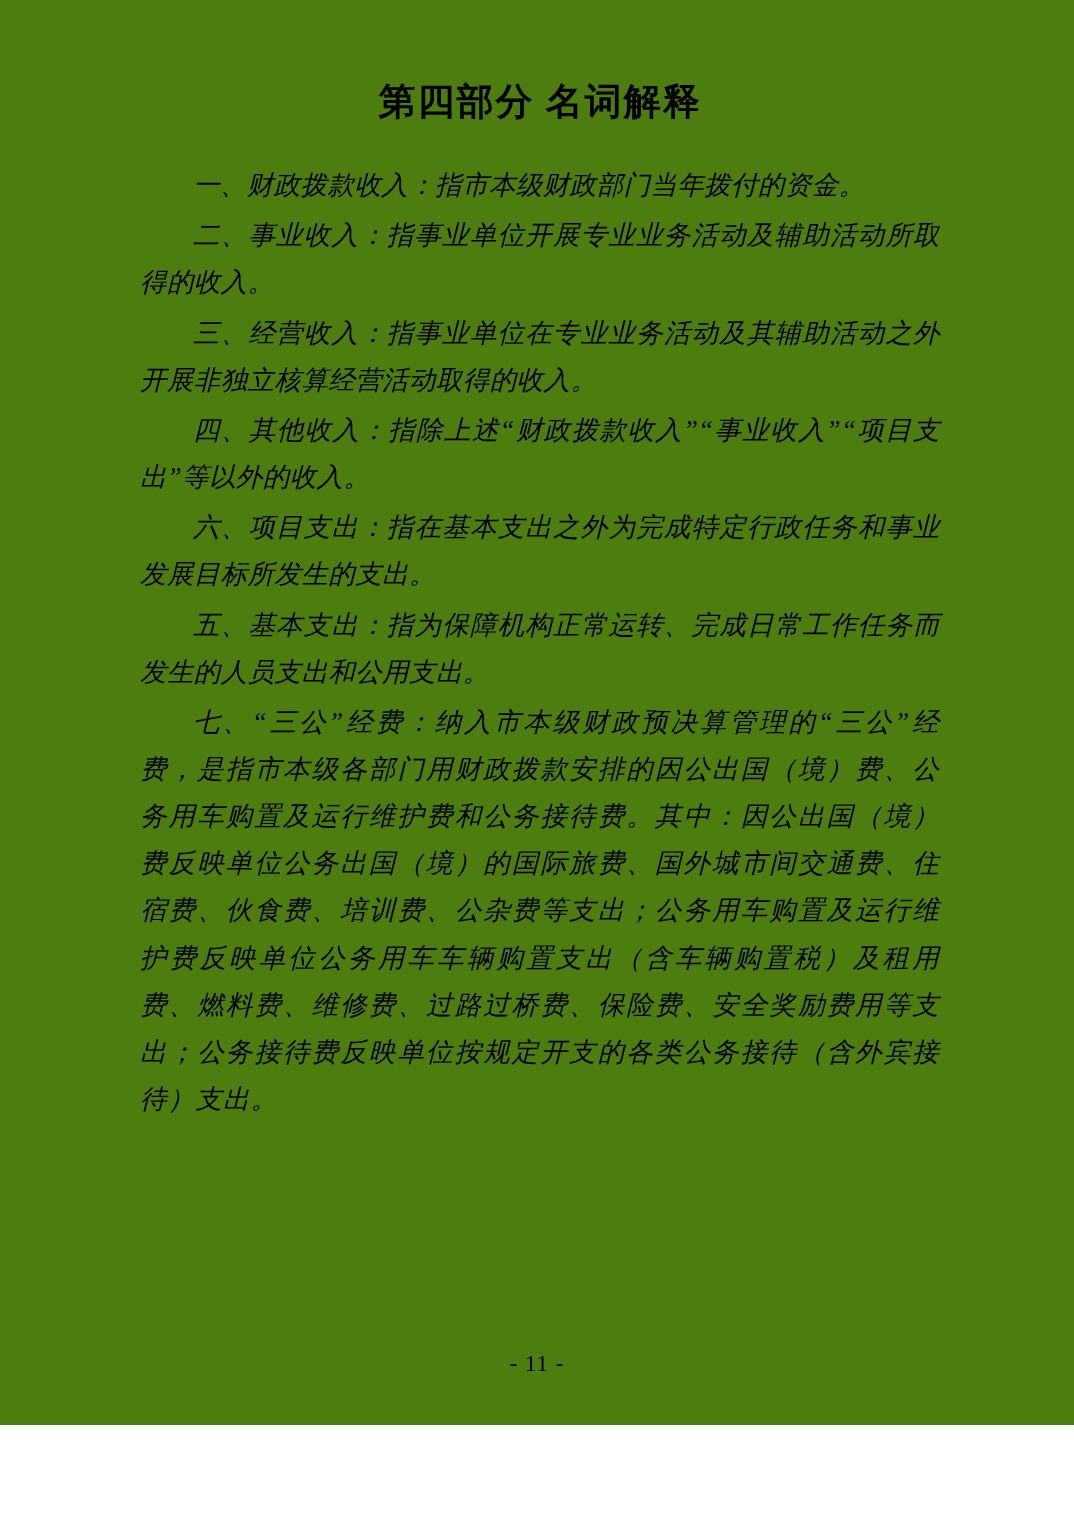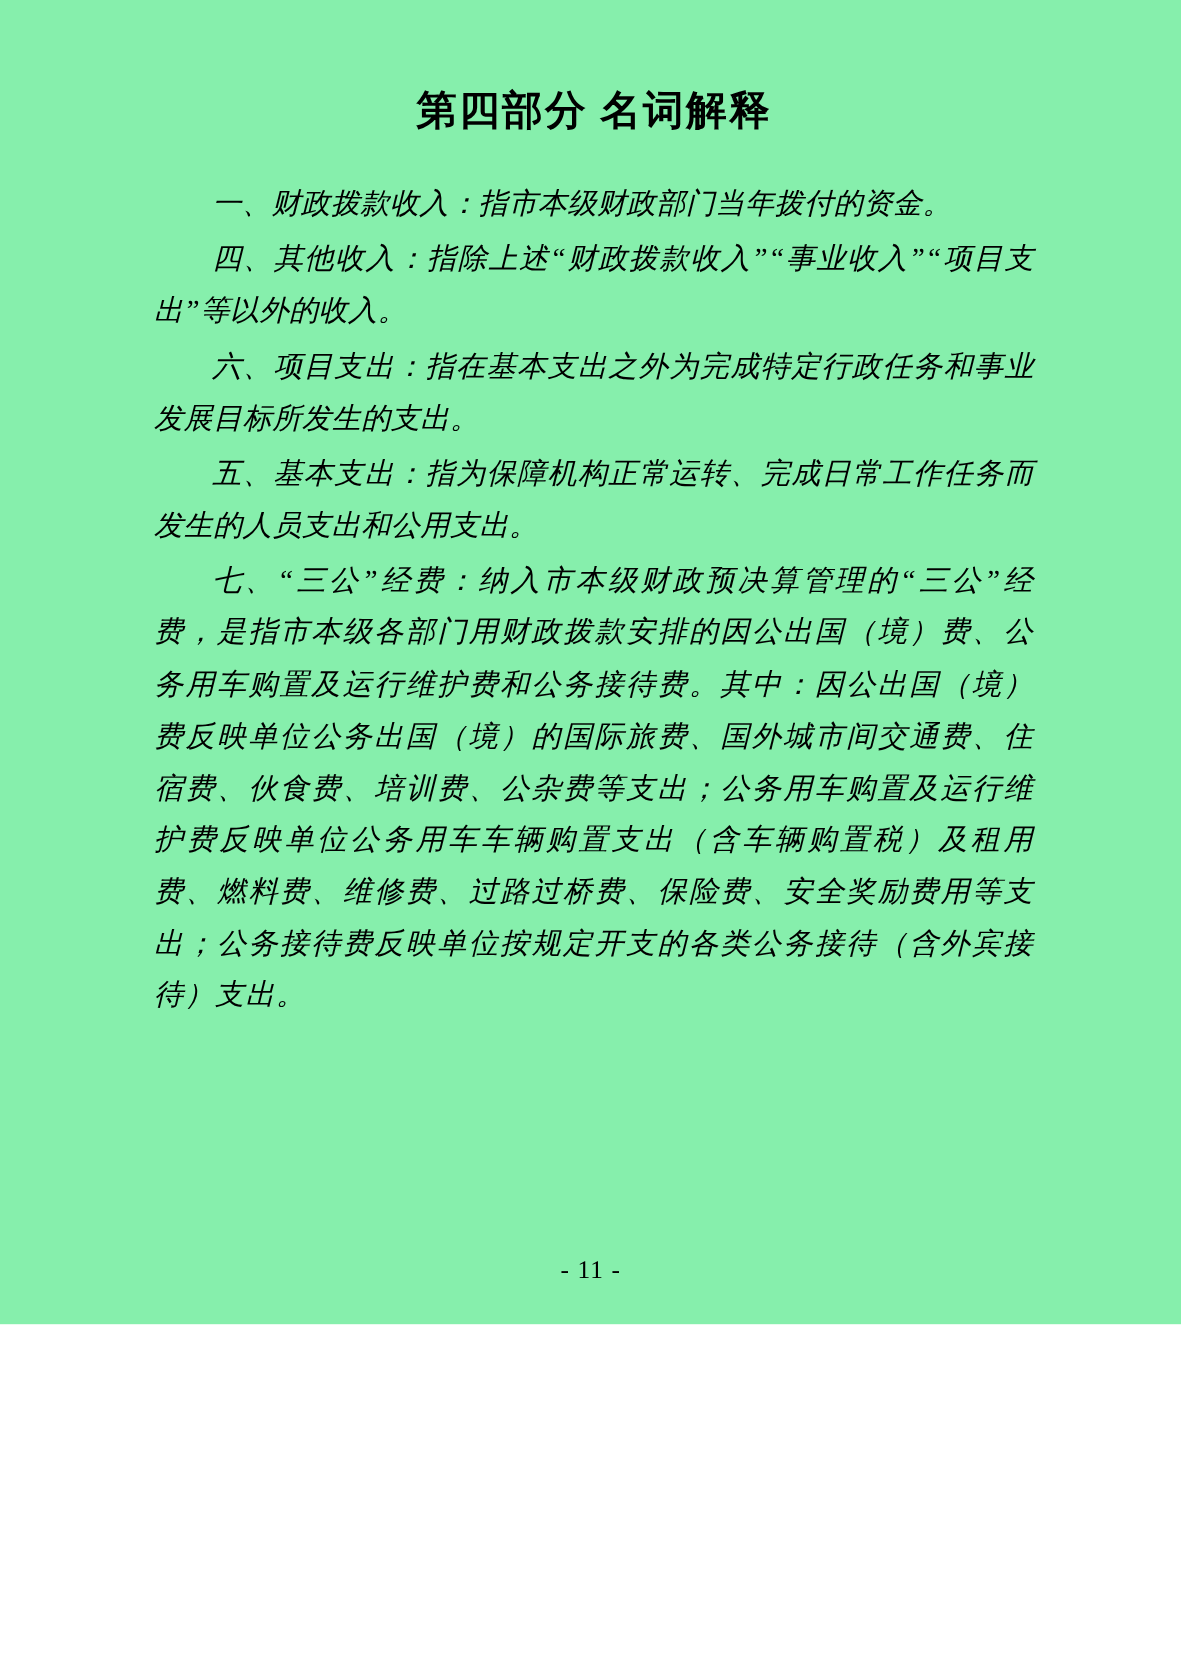--- a/index.html
+++ b/index.html
@@ -3,22 +3,22 @@
 <meta charset="utf-8">
 <style>
   html, body {
     margin: 0;
     padding: 0;
     background: #ffffff;
   }
   .page {
     position: relative;
     width: 1074px;
-    height: 1204px;
-    background: #86efac;
+    height: 1425px;
+    background: #4d7c0f;
     box-sizing: border-box;
     font-family: "Liberation Serif", "DejaVu Serif", serif;
     color: #000000;
     overflow: hidden;
   }
   .content {
     position: absolute;
     left: 140px;
     top: 78px;
     width: 800px;
@@ -42,35 +42,37 @@
     letter-spacing: 0.4px;
     font-style: italic;
   }
   .para.wide {
     letter-spacing: 1.2px;
   }
   .page-number {
     position: absolute;
     left: 0;
     right: 0;
-    bottom: 36px;
+    bottom: 48px;
     text-align: center;
     font-size: 23px;
     letter-spacing: 1px;
     font-family: "Liberation Serif", "DejaVu Serif", serif;
   }
 </style>
 </head>
 <body>
 
 <div class="page">
   <div class="content">
     <h1 class="doc-title">第四部分  名词解释</h1>
 
     <p class="para">一、财政拨款收入：指市本级财政部门当年拨付的资金。</p>
+    <p class="para">二、事业收入：指事业单位开展专业业务活动及辅助活动所取得的收入。</p>
+    <p class="para">三、经营收入：指事业单位在专业业务活动及其辅助活动之外开展非独立核算经营活动取得的收入。</p>
     <p class="para">四、其他收入：指除上述“财政拨款收入”“事业收入”“项目支出”等以外的收入。</p>
     <p class="para">六、项目支出：指在基本支出之外为完成特定行政任务和事业发展目标所发生的支出。</p>
     <p class="para">五、基本支出：指为保障机构正常运转、完成日常工作任务而发生的人员支出和公用支出。</p>
     <p class="para wide">七、“三公”经费：纳入市本级财政预决算管理的“三公”经费，是指市本级各部门用财政拨款安排的因公出国（境）费、公务用车购置及运行维护费和公务接待费。其中：因公出国（境）费反映单位公务出国（境）的国际旅费、国外城市间交通费、住宿费、伙食费、培训费、公杂费等支出；公务用车购置及运行维护费反映单位公务用车车辆购置支出（含车辆购置税）及租用费、燃料费、维修费、过路过桥费、保险费、安全奖励费用等支出；公务接待费反映单位按规定开支的各类公务接待（含外宾接待）支出。</p>
   </div>
 
   <div class="page-number">- 11 -</div>
 </div>
 
 </body></html>

